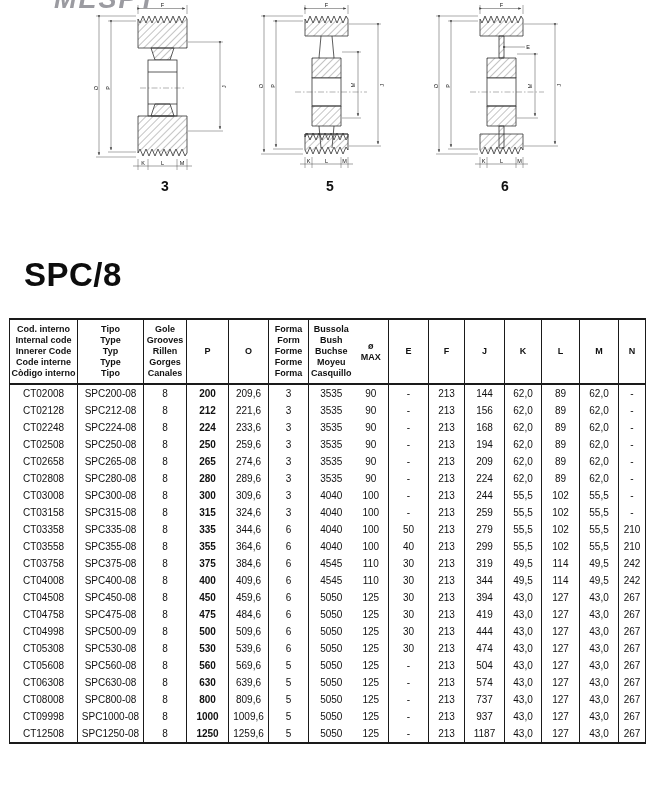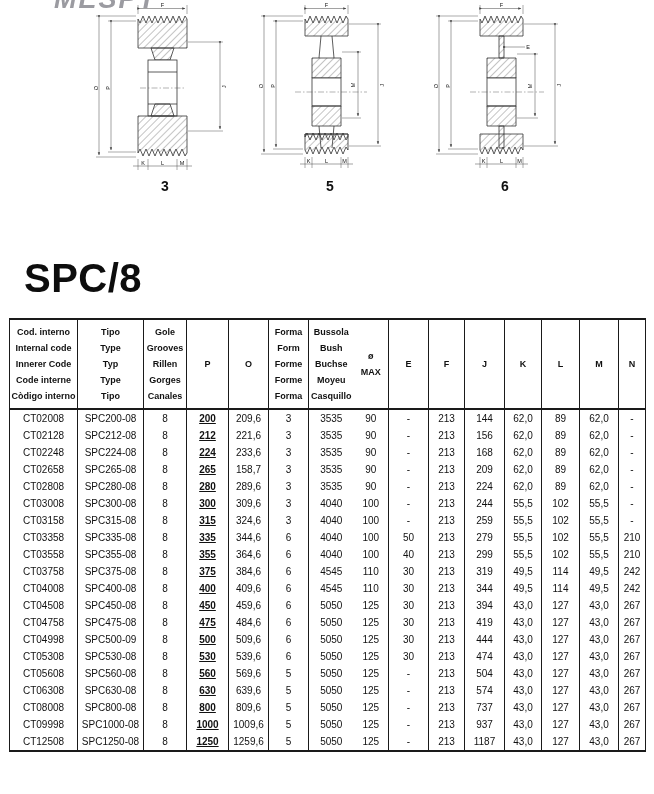--- a/index.html
+++ b/index.html
@@ -19,41 +19,41 @@
   .drawing{position:absolute;top:2px;width:150px;text-align:center;}
   .d3{left:90px;} .d5{left:255px;} .d6{left:430px;}
   .drawing svg{display:block;width:150px;height:172px;}
   .form-number{font-weight:bold;font-size:14px;margin-top:4px;color:#111;}
   .dl{font-size:5.5px;fill:#111;font-family:"Liberation Sans",sans-serif;}
   .part{stroke:#333;stroke-width:0.8;}
   .dim{stroke:#444;stroke-width:0.5;}
   .ext{stroke:#444;stroke-width:0.45;}
   .cl{stroke:#555;stroke-width:0.45;stroke-dasharray:6 2 1.5 2;}
   
-  .title{position:absolute;left:24px;top:256px;font-size:40px;font-weight:800;letter-spacing:0.5px;color:#0d0d0d;}
+  .title{position:absolute;left:24px;top:256px;font-size:33px;font-weight:800;letter-spacing:0.5px;color:#0d0d0d;}
   
   .spec-table{
     position:absolute;left:9px;top:318px;width:636px;
     border-collapse:collapse;table-layout:fixed;
     border-top:2px solid #1a1a1a;border-bottom:2px solid #1a1a1a;
     border-left:1px solid #1a1a1a;border-right:1px solid #1a1a1a;
   }
   .spec-table thead tr{border-bottom:2px solid #1a1a1a;}
   .spec-table th{
-    font-size:9px;line-height:16px;font-weight:bold;
+    font-size:9px;line-height:11px;font-weight:bold;
     padding:4px 1px;text-align:center;vertical-align:middle;
     white-space:pre-line;border-left:1px solid #1a1a1a;
   }
   .spec-table td{
     font-size:10px;height:17px;padding:0 1px;text-align:center;vertical-align:middle;
     border-left:1px solid #1a1a1a;white-space:nowrap;
   }
   .spec-table th:first-child,.spec-table td:first-child{border-left:none;}
   .spec-table th.nolb,.spec-table td.nolb{border-left:none;}
-  .spec-table td.bold{font-weight:bold;text-decoration:underline;}
+  .spec-table td.bold{font-weight:bold;}
 </style>
 </head>
 <body>
 
 <div class="logo">
   <span>MESPT</span>
 </div>
 
 <div class="drawing d3">
   <svg viewBox="0 0 150 172">
@@ -341,25 +341,42 @@
     <td class="nolb">90</td>
     <td>-</td>
     <td>213</td>
     <td>168</td>
     <td>62,0</td>
     <td>89</td>
     <td>62,0</td>
     <td>-</td>
   </tr>
       <tr>
+    <td>CT02508</td>
+    <td>SPC250-08</td>
+    <td>8</td>
+    <td class="bold">250</td>
+    <td>259,6</td>
+    <td>3</td>
+    <td>3535</td>
+    <td class="nolb">90</td>
+    <td>-</td>
+    <td>213</td>
+    <td>194</td>
+    <td>62,0</td>
+    <td>89</td>
+    <td>62,0</td>
+    <td>-</td>
+  </tr>
+      <tr>
     <td>CT02658</td>
     <td>SPC265-08</td>
     <td>8</td>
     <td class="bold">265</td>
-    <td>158,7</td>
+    <td>274,6</td>
     <td>3</td>
     <td>3535</td>
     <td class="nolb">90</td>
     <td>-</td>
     <td>213</td>
     <td>209</td>
     <td>62,0</td>
     <td>89</td>
     <td>62,0</td>
     <td>-</td>

